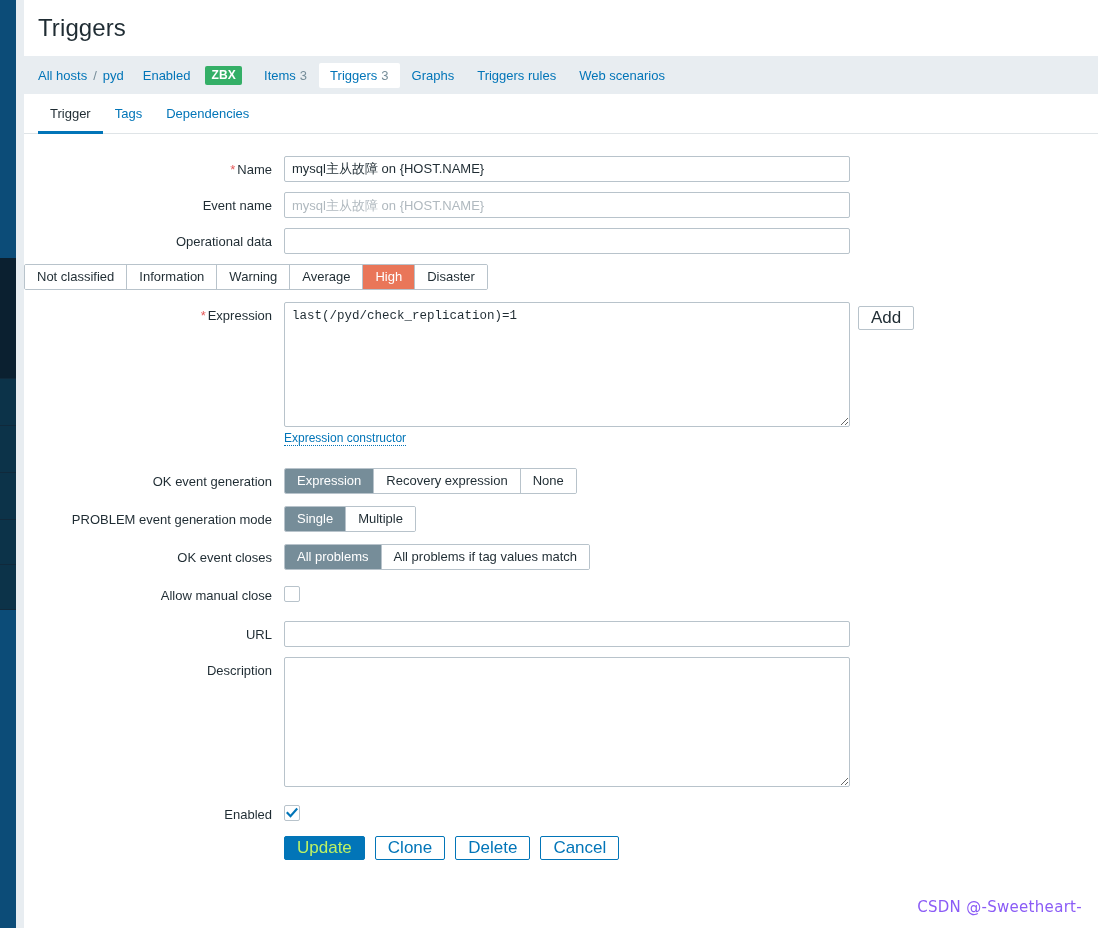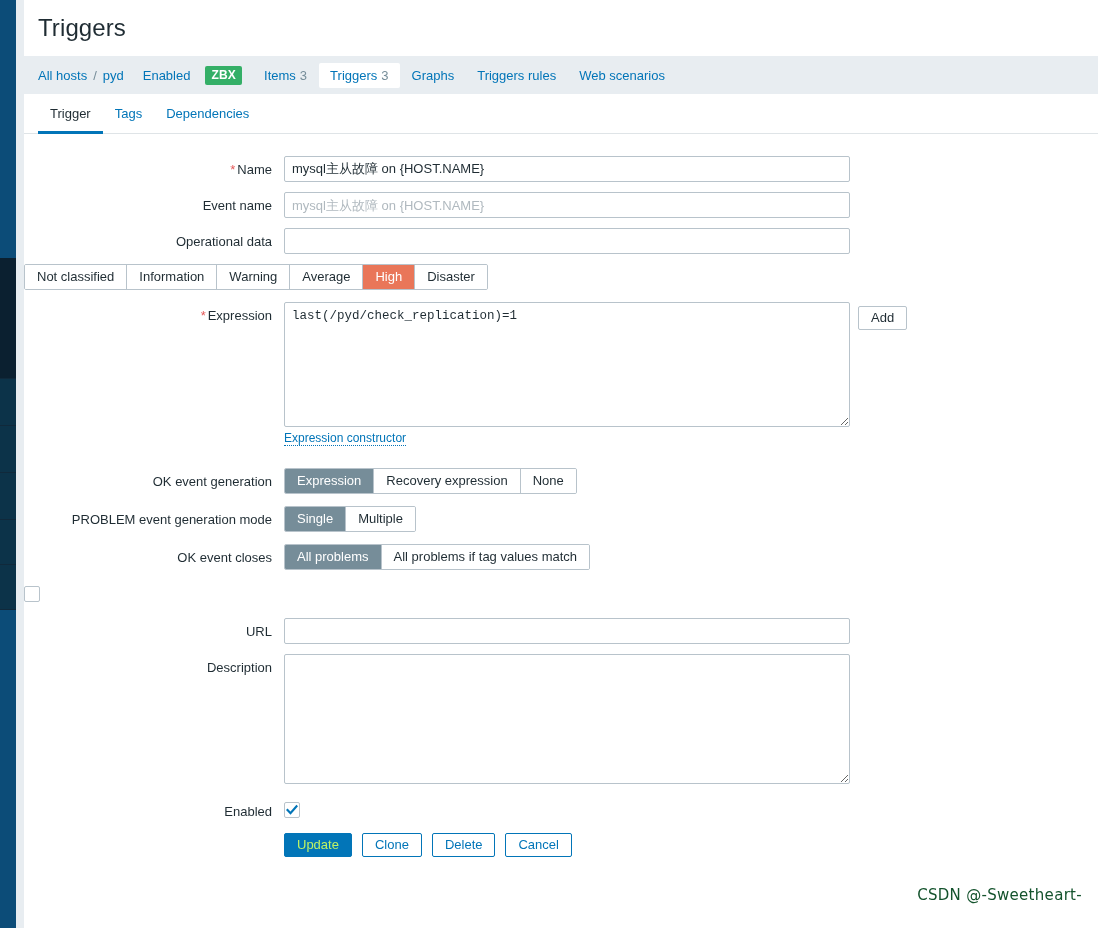--- a/index.html
+++ b/index.html
@@ -224,21 +224,21 @@
     justify-content: center;
     margin-top: 4px;
     cursor: pointer;
   }
   .cbx svg { display: block; }
 
   
   .btn {
     height: 24px;
     padding: 0 12px;
-    font-size: 13px;
+    font-size: 17px;
     font-family: "Liberation Sans", sans-serif;
     border: 1px solid #0275b8;
     border-radius: 2px;
     background: #ffffff;
     color: #0275b8;
     cursor: pointer;
     line-height: 22px;
     white-space: nowrap;
   }
   .btn.primary {
@@ -262,22 +262,22 @@
 
   .footer-actions {
     display: flex;
     gap: 10px;
     margin-top: 12px;
   }
 
   .watermark {
     position: absolute;
     right: 16px;
-    bottom: 24px;
-    color: #14532d;
+    bottom: 12px;
+    color: #8b5cf6;
     font-size: 15px;
     letter-spacing: 0.3px;
     user-select: none;
     font-family: "DejaVu Sans", sans-serif;
   }
 </style>
 </head>
 <body>
 
 <div id="app">
@@ -424,20 +424,21 @@
         <div class="form-label">OK event closes</div>
         <div class="form-field">
           <div class="seg">
             <div class="seg-btn selected">All problems</div>
             <div class="seg-btn">All problems if tag values match</div>
           </div>
         </div>
       </div>
 
       <div class="form-row" style="margin-bottom:16px;">
+        <div class="form-label">Allow manual close</div>
         <div class="form-field">
           <div class="cbx"></div>
         </div>
       </div>
 
       <div class="form-row" style="margin-bottom:10px;">
         <div class="form-label">URL</div>
         <div class="form-field">
           <input class="txt" type="text" value="" style="">
         </div>

